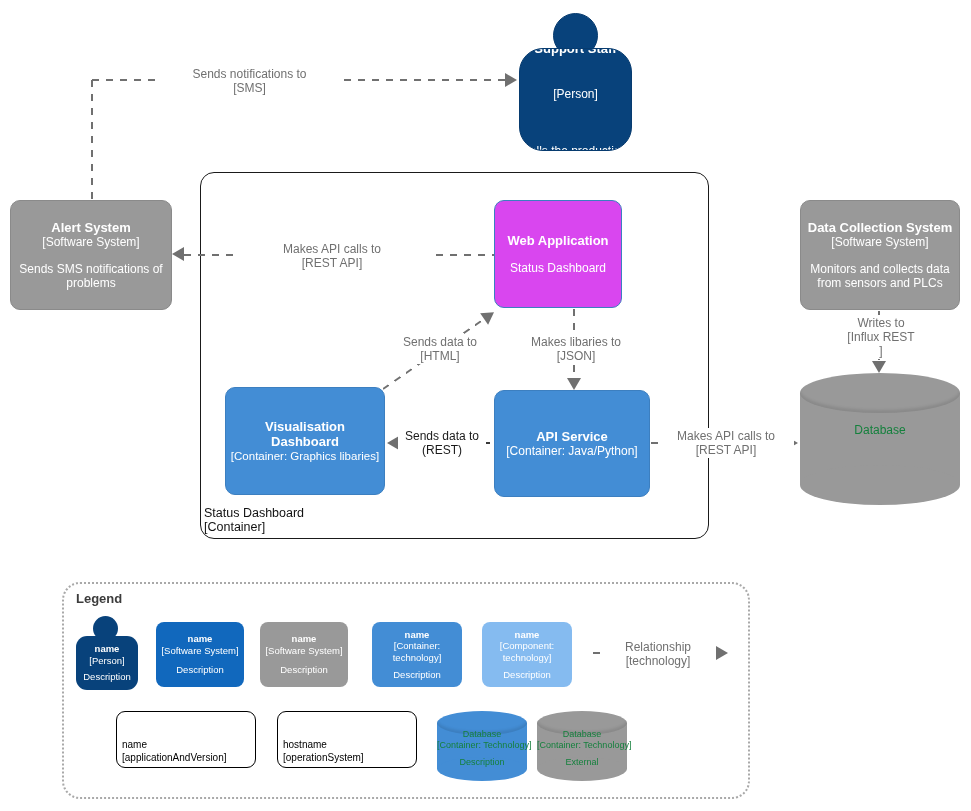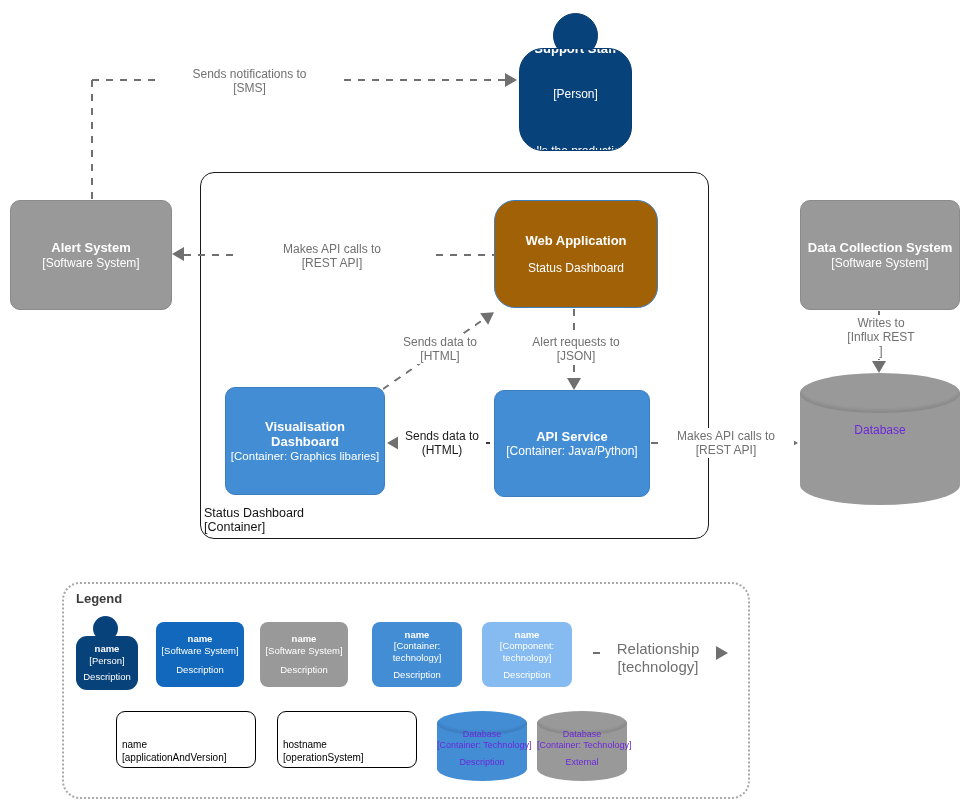--- a/index.html
+++ b/index.html
@@ -41,21 +41,21 @@
           line-height:1.18;padding:1px 2px;}
   .rlabel .l1{font-weight:normal;}
   .rlabel.dark{color:#1a1a1a;}
   .rlabel.dark .l1{font-weight:normal;}
 
   
   .cyl{position:absolute;}
   .cyl .cap,.cyl .bot{position:absolute;left:0;width:100%;border-radius:50%;}
   .cyl .cap{box-shadow:inset 0 -3px 3px rgba(0,0,0,.10);}
   .cyl .mid{position:absolute;left:0;width:100%;}
-  .cyl .txt{position:absolute;left:0;width:100%;text-align:center;color:#6d28d9;line-height:1.18;}
+  .cyl .txt{position:absolute;left:0;width:100%;text-align:center;color:#15803d;line-height:1.18;}
 
   
   .legend{position:absolute;border:2px dotted #a9a9a9;border-radius:18px;box-sizing:border-box;background:#fff;}
   .legend-title{position:absolute;font-weight:bold;font-size:13px;color:#3c3c3c;}
   .lnode{border-radius:8px;line-height:1.2;padding:2px;}
   .lnode .nm{font-size:9.5px;}
   .lnode .tp{font-size:9.5px;}
   .lnode .ds{font-size:9.5px;margin-top:8px;}
   .wnode{position:absolute;border:1px solid #000;border-radius:9px;background:#fff;color:#000;
          display:flex;flex-direction:column;justify-content:flex-end;align-items:flex-start;
@@ -77,28 +77,30 @@
   <div class="phead" style="left:553px;top:13px;width:45px;height:45px;background:#08427B;border:1px solid #073B6F;"></div>
   <div class="node pbody" style="left:519px;top:48px;width:113px;height:103px;border-radius:24px;background:#08427B;border-color:#073B6F;">
     <div class="nm">Support Staff</div>
     <div class="tp">[Person]</div>
     <div class="ds nowrap">calls the production</div>
   </div>
 
   <div class="node" style="left:10px;top:200px;width:162px;height:110px;background:#999999;border-color:#8A8A8A;text-align:center;">
     <div class="nm">Alert System</div>
     <div class="tp">[Software System]</div>
+    <div class="ds">Sends SMS notifications of problems</div>
   </div>
 
   <div class="node" style="left:800px;top:200px;width:160px;height:110px;background:#999999;border-color:#8A8A8A;">
     <div class="nm">Data Collection System</div>
     <div class="tp">[Software System]</div>
-  </div>
-
-  <div class="node" style="left:494px;top:200px;width:164px;height:108px;background:#a16207;border-color:#3C7FC0;border-radius:21px;">
+    <div class="ds">Monitors and collects data from sensors and PLCs</div>
+  </div>
+
+  <div class="node" style="left:494px;top:200px;width:128px;height:108px;background:#d946ef;border-color:#3C7FC0;">
     <div class="nm">Web Application</div>
     <div class="ds">Status Dashboard</div>
   </div>
 
   <div class="node" style="left:494px;top:390px;width:156px;height:107px;background:#438DD5;border-color:#3C7FC0;">
     <div class="nm">API Service</div>
     <div class="tp">[Container: Java/Python]</div>
   </div>
 
   <div class="node" style="left:225px;top:387px;width:160px;height:108px;background:#438DD5;border-color:#3C7FC0;">
@@ -139,26 +141,26 @@
   </div>
   <div class="rlabel" style="left:235px;top:241px;width:190px;">
     <div class="l1">Makes API calls to</div>
     <div class="l2">[REST API]</div>
   </div>
   <div class="rlabel" style="left:392px;top:334px;width:92px;">
     <div class="l1">Sends data to</div>
     <div class="l2">[HTML]</div>
   </div>
   <div class="rlabel" style="left:502px;top:334px;width:144px;">
-    <div class="l1">Alert requests to</div>
+    <div class="l1">Makes libaries to</div>
     <div class="l2">[JSON]</div>
   </div>
   <div class="rlabel dark" style="left:398px;top:428px;width:84px;">
     <div class="l1">Sends data to</div>
-    <div class="l2">(HTML)</div>
+    <div class="l2">(REST)</div>
   </div>
   <div class="rlabel" style="left:658px;top:428px;width:132px;">
     <div class="l1">Makes API calls to</div>
     <div class="l2">[REST API]</div>
   </div>
   <div class="rlabel" style="left:822px;top:315px;width:114px;">
     <div class="l1">Writes to</div>
     <div class="l2">[Influx REST</div>
     <div class="l2">]</div>
   </div>
@@ -192,21 +194,21 @@
   </div>
 
   <div class="node lnode" style="left:482px;top:622px;width:90px;height:65px;background:#85BBF0;">
     <div class="nm" style="font-weight:bold;">name</div>
     <div class="tp">[Component: technology]</div>
     <div class="ds" style="margin-top:6px;">Description</div>
   </div>
 
   <div class="hline" style="left:593px;top:652px;width:124px;"></div>
   <div class="ah right" style="left:716px;top:646px;"></div>
-  <div class="rlabel" style="left:600px;top:639px;width:112px;font-size:15px;">
+  <div class="rlabel" style="left:600px;top:639px;width:112px;font-size:12px;">
     <div class="l1">Relationship</div>
     <div class="l2">[technology]</div>
   </div>
 
   <div class="wnode" style="left:116px;top:711px;width:140px;height:57px;">
     <div>name</div>
     <div>[applicationAndVersion]</div>
   </div>
   <div class="wnode" style="left:277px;top:711px;width:140px;height:57px;">
     <div>hostname</div>

